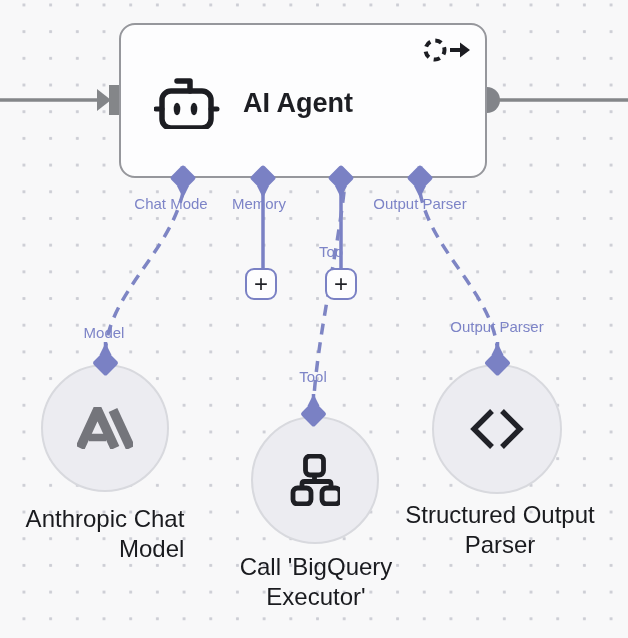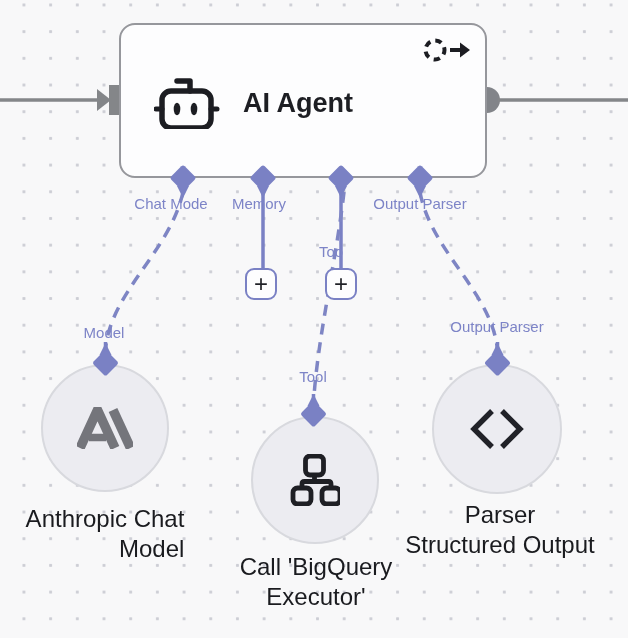--- a/index.html
+++ b/index.html
@@ -133,22 +133,22 @@
     <span>Executor'</span>
   </div>
 
   <div class="circle-node" style="left:432px;top:364px;width:130px;height:130px;">
     <svg width="56" height="40" viewBox="0 0 56 40">
       <path d="M23,2 L5,20 L23,38" fill="none" stroke="#212228" stroke-width="5.4"></path>
       <path d="M33,2 L51,20 L33,38" fill="none" stroke="#212228" stroke-width="5.4"></path>
     </svg>
   </div>
   <div class="node-label" style="left:500px;top:500px;">
+    <span>Structured Output</span>
     <span>Parser</span>
-    <span>Structured Output</span>
   </div>
 
   <svg class="layer over" width="628" height="638" viewBox="0 0 628 638">
 
     <g transform="translate(183,178)">
       <polygon points="-6,8 6,8 0,20" fill="#7a81c4"></polygon>
       <rect x="-9.5" y="-9.5" width="19" height="19" rx="2.5" fill="#7a81c4" transform="rotate(45)"></rect>
     </g>
     <g transform="translate(263,178)">
       <polygon points="-6,8 6,8 0,20" fill="#7a81c4"></polygon>

